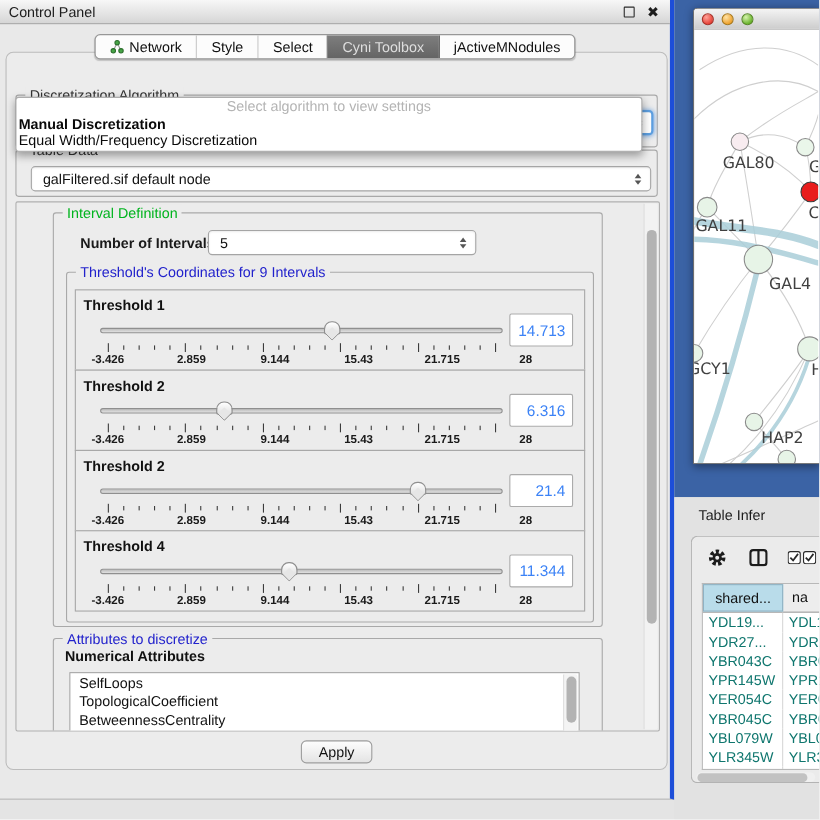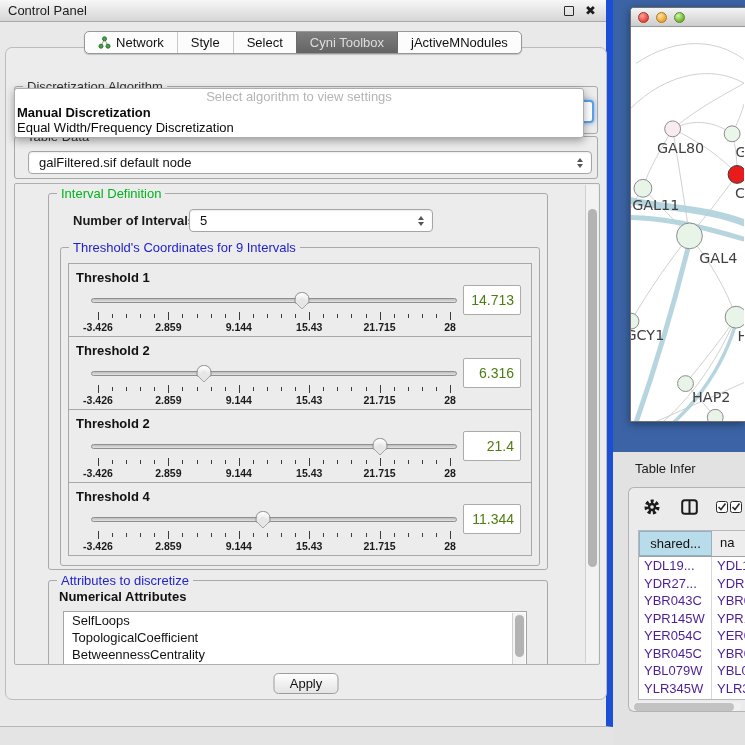--- a/index.html
+++ b/index.html
@@ -1,20 +1,20 @@
 <!DOCTYPE html>
 <html><head>
 <meta charset="utf-8">
 <style>
   * { margin:0; padding:0; box-sizing:border-box; }
   body { font-family:"Liberation Sans","DejaVu Sans",sans-serif; }
   .screen { position:relative; width:745px; height:745px; background:#e4e4e4; overflow:hidden; font-size:13px; color:#1a1a1a; }
 
   
-  .control-panel { position:absolute; left:0; top:0; width:613px; height:727px; background:#e9e9e9; border-right:7px solid #1d4ed8; border-bottom:1px solid #b5b5b5; }
+  .control-panel { position:absolute; left:0; top:0; width:613px; height:727px; background:#e9e9e9; border-right:4px solid #1d4ed8; border-bottom:1px solid #b5b5b5; }
   .cp-titlebar { position:relative; height:22px; background:linear-gradient(#f7f7f7,#d6d6d6); border-bottom:1px solid #a8a8a8; }
   .cp-title { position:absolute; left:8px; top:0; line-height:22px; font-size:13px; color:#1c1c1c; }
   .cp-controls { position:absolute; right:10px; top:0; height:22px; display:flex; align-items:center; gap:11px; }
   .float-icon { width:10px; height:10px; border:1.6px solid #2b2b2b; border-radius:1px; display:inline-block; }
   .close-icon { font-size:13px; font-weight:bold; color:#1c1c1c; line-height:22px; }
 
   
   .seg-row { position:absolute; left:0; width:100%; display:flex; justify-content:center; z-index:6; }
   .seg { display:flex; height:23px; background:#fcfcfc; border:1px solid #979797; border-radius:5px; overflow:hidden; box-shadow:0 1px 1px rgba(0,0,0,.18); }
   .seg-item { display:flex; align-items:center; padding:0 13px; font-size:13px; color:#111; cursor:default; white-space:nowrap; }
@@ -55,23 +55,23 @@
   .thr-box { position:relative; height:74px; border:1px solid #a8a8a8; background:#ececec; margin-top:-1px; }
   .thr-label { position:absolute; left:7px; top:6px; font-weight:bold; font-size:13px; color:#111; }
   .slider-zone { position:absolute; left:22px; top:27px; width:366px; height:20px; }
   .track { position:absolute; left:0; right:0; top:7px; height:5px; background:linear-gradient(#bdbdbd,#e2e2e2); border:1px solid #8f8f8f; border-radius:3px; }
   .thumb-w { position:absolute; top:1px; width:15px; height:18px; transform:translateX(-50%); }
   .thumb-w .cap { position:absolute; left:0; top:0; width:15px; height:12px; background:linear-gradient(#ffffff,#e2e2e2); border:1px solid #8f8f8f; border-radius:7px 7px 2px 2px; }
   .thumb-w .tip { position:absolute; left:3px; top:7px; width:9px; height:9px; background:#e6e6e6; border-right:1px solid #8f8f8f; border-bottom:1px solid #8f8f8f; transform:rotate(45deg); border-radius:1px; }
   .ticks { position:absolute; left:29px; top:48px; width:352px; height:9px; }
   .tick { position:absolute; top:2px; width:1px; height:4px; background:#3c3c3c; }
   .tick.major { top:0; height:8px; }
-  .scale { position:absolute; left:29px; top:57px; width:352px; height:12px; }
+  .scale { position:absolute; left:29px; top:57px; width:380px; height:12px; }
   .scale span { position:absolute; transform:translateX(-50%); font-size:10.5px; font-weight:bold; color:#1a1a1a; white-space:nowrap; }
-  .value-box { position:absolute; right:10px; top:21px; width:58px; height:30px; background:#fff; border:1px solid #ababab; border-radius:2px; font-size:14px; color:#4d7c0f; text-align:right; line-height:28px; padding-right:6px; }
+  .value-box { position:absolute; right:10px; top:21px; width:58px; height:30px; background:#fff; border:1px solid #ababab; border-radius:2px; font-size:14px; color:#3b82f6; text-align:right; line-height:28px; padding-right:6px; }
 
   
   .attr-subtitle { position:absolute; left:10px; top:8px; font-weight:bold; font-size:13px; color:#111; }
   .attr-list { position:absolute; left:14px; top:30px; width:464px; height:110px; background:#fff; border:1px solid #a5a5a5; overflow:hidden; }
   .attr-item { font-size:13px; color:#111; padding-left:8px; height:17px; line-height:17px; }
   .attr-list .vscroll { width:13px; background:#f4f4f4; }
 
   .apply-btn { position:absolute; left:50%; transform:translateX(-50%); top:625px; width:65px; height:21px; background:linear-gradient(#fdfdfd,#e4e4e4); border:1px solid #9d9d9d; border-radius:5px; font-size:13px; color:#111; font-family:inherit; }
 
   
@@ -89,21 +89,21 @@
   .tp-title { position:absolute; left:22px; top:9px; font-size:13px; color:#1c1c1c; }
   .tp-body { position:absolute; left:15px; top:35px; width:117px; height:225px; background:#ebebeb; border:1px solid #b3b3b3; border-right:none; border-radius:6px 0 0 6px; overflow:hidden; }
   .tp-toolbar { position:absolute; left:0; top:0; width:100%; height:38px; display:flex; align-items:center; }
   .tp-toolbar .tbi { margin-left:14px; display:inline-flex; }
   .tp-table { position:absolute; left:9px; top:42px; width:108px; height:170px; background:#fff; border:1px solid #b8b8b8; border-right:none; overflow:hidden; }
   .tp-header { display:flex; height:26px; border-bottom:1px solid #9f9f9f; background:#ededed; }
   .tp-hcell { font-size:13px; line-height:24px; color:#111; }
   .tp-hcell.c1 { width:73px; text-align:center; background:#b9dcea; border:1px solid #8fb2c4; }
   .tp-hcell.c2 { flex:1; padding-left:8px; }
   .tp-row { display:flex; height:17.5px; }
-  .tp-cell { font-size:13px; line-height:17.5px; color:#4c1d95; white-space:nowrap; overflow:hidden; }
+  .tp-cell { font-size:13px; line-height:17.5px; color:#0f766e; white-space:nowrap; overflow:hidden; }
   .tp-cell.c1 { width:73px; padding-left:5px; border-right:1px solid #d8d8d8; }
   .tp-cell.c2 { flex:1; padding-left:5px; }
   .hscroll { position:absolute; left:4px; top:214px; width:108px; height:9px; background:#f0f0f0; border-radius:5px; }
   .hscroll .thumb { position:absolute; left:1px; top:0.5px; width:100px; height:8px; background:#c2c2c2; border-radius:4px; }
 </style>
 </head>
 <body>
 
 <div class="screen">
 

